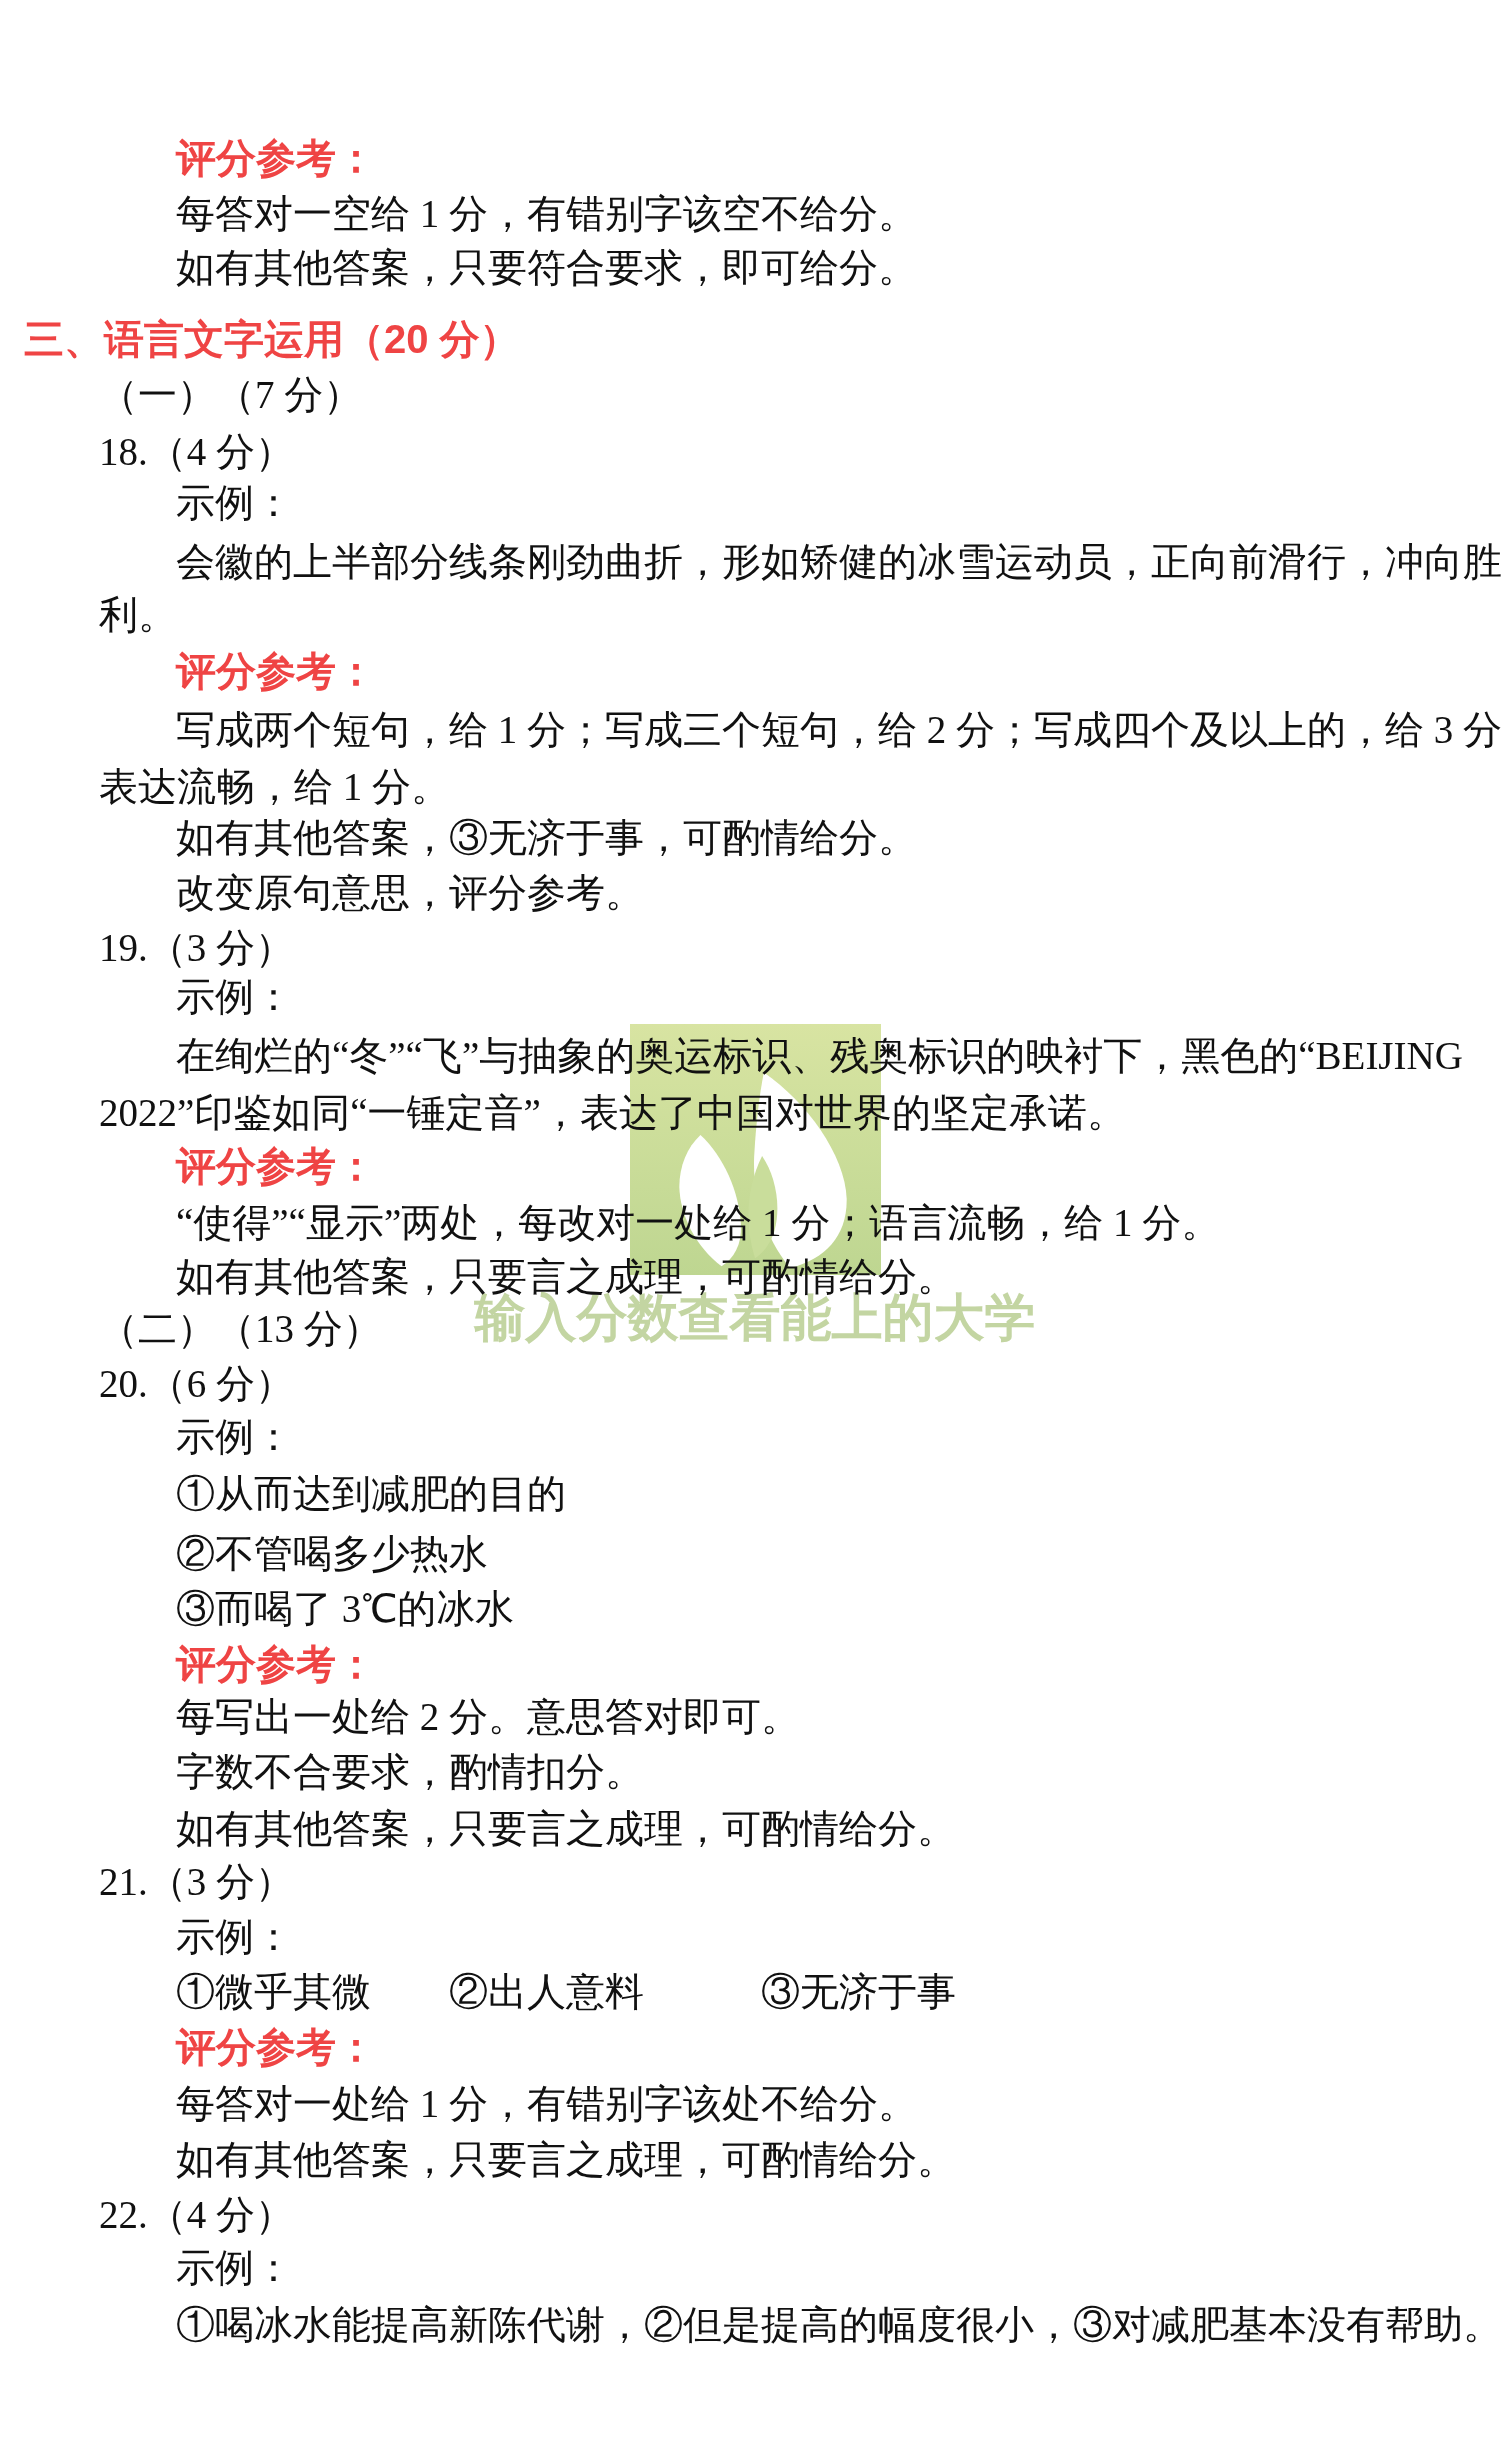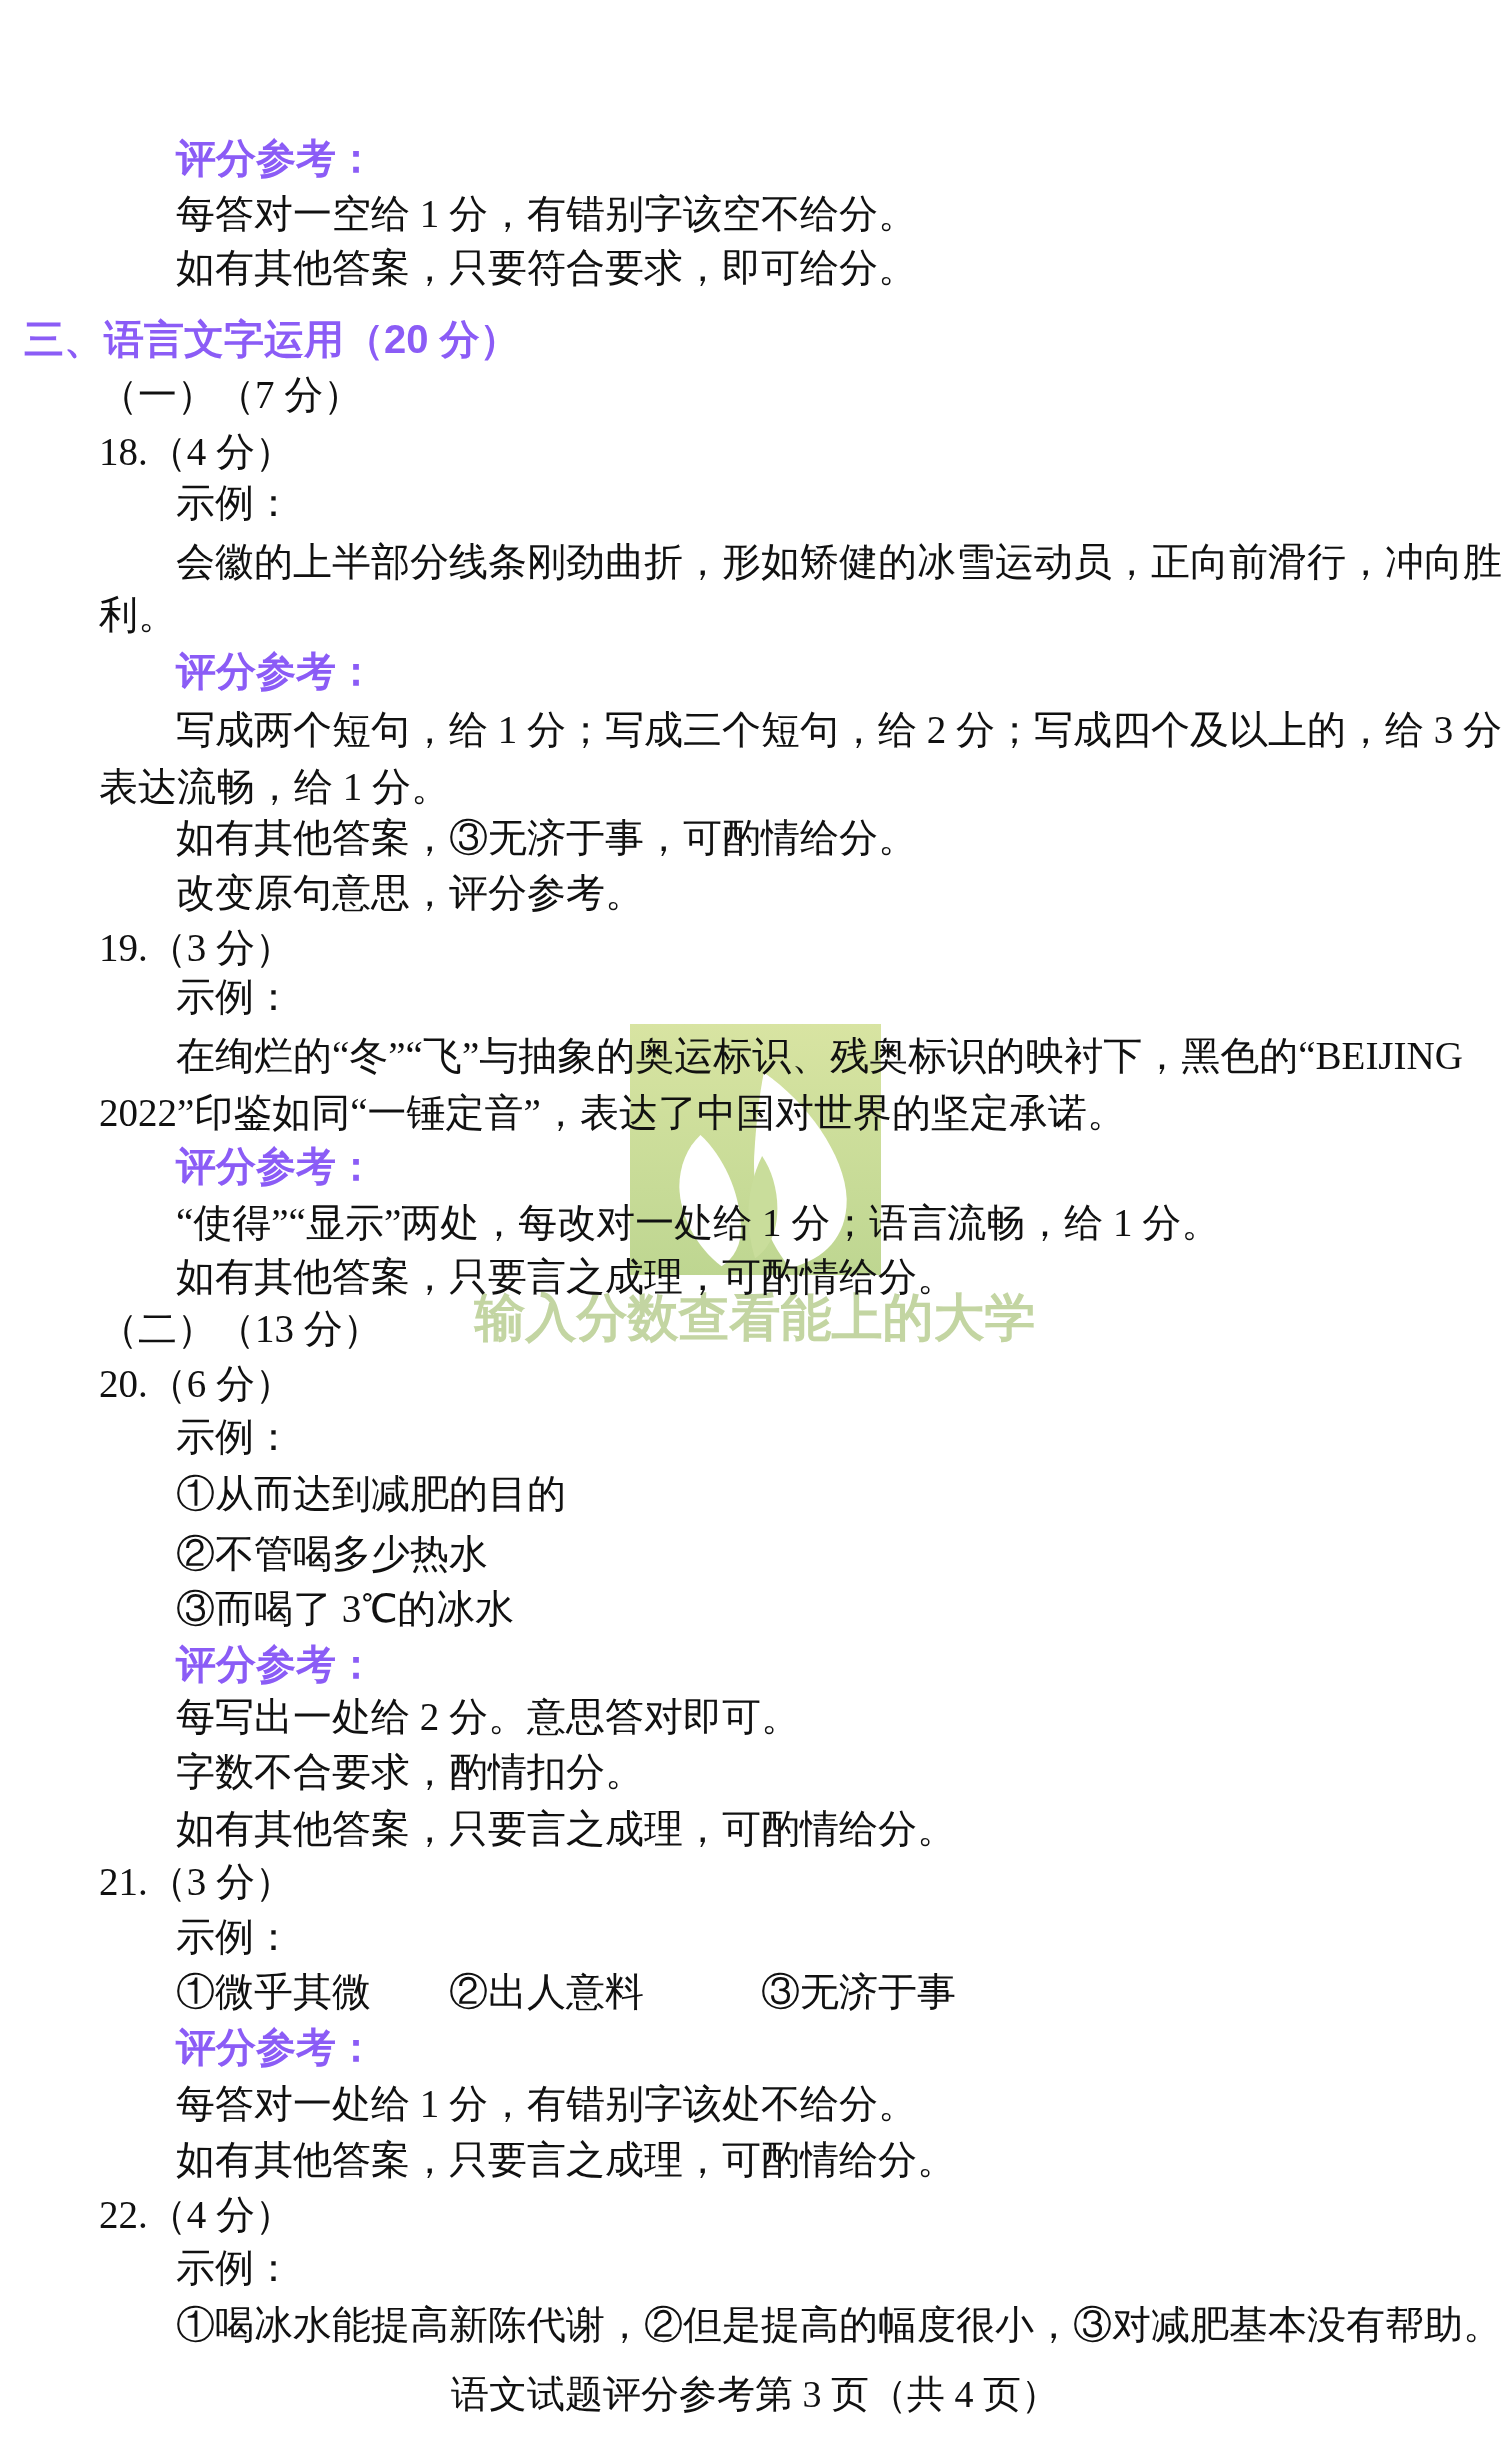--- a/index.html
+++ b/index.html
@@ -20,21 +20,21 @@
     height: 55px;
     z-index: 2;
   }
   .ind0 { left: 24px; }
   .ind1 { left: 99px; }
   .ind2 { left: 176px; }
   .hd {
     font-family: "Liberation Sans", sans-serif;
     font-weight: 700;
     font-size: 40px;
-    color: #8b5cf6;
+    color: #ef4444;
   }
   .footer-line {
     position: absolute;
     width: 100%;
     text-align: center;
     font-size: 38px;
     line-height: 55px;
     z-index: 2;
   }
   .wm-logo {
@@ -114,16 +114,15 @@
   <div class="line ind1" style="top:1854px">21.（3 分）</div>
   <div class="line ind2" style="top:1909px">示例：</div>
   <div class="line ind2" style="top:1964px">①微乎其微　　②出人意料　　　③无济于事</div>
   <div class="line ind2 hd" style="top:2020px">评分参考：</div>
   <div class="line ind2" style="top:2076px">每答对一处给 1 分，有错别字该处不给分。</div>
   <div class="line ind2" style="top:2132px">如有其他答案，只要言之成理，可酌情给分。</div>
   <div class="line ind1" style="top:2187px">22.（4 分）</div>
   <div class="line ind2" style="top:2240px">示例：</div>
   <div class="line ind2" style="top:2297px">①喝冰水能提高新陈代谢，②但是提高的幅度很小，③对减肥基本没有帮助。</div>
 
-  <div class="footer-line" style="top:2367px">语文试题评分参考第 3 页（共 4 页）</div>
 
 </div>
 
 
 </body></html>

